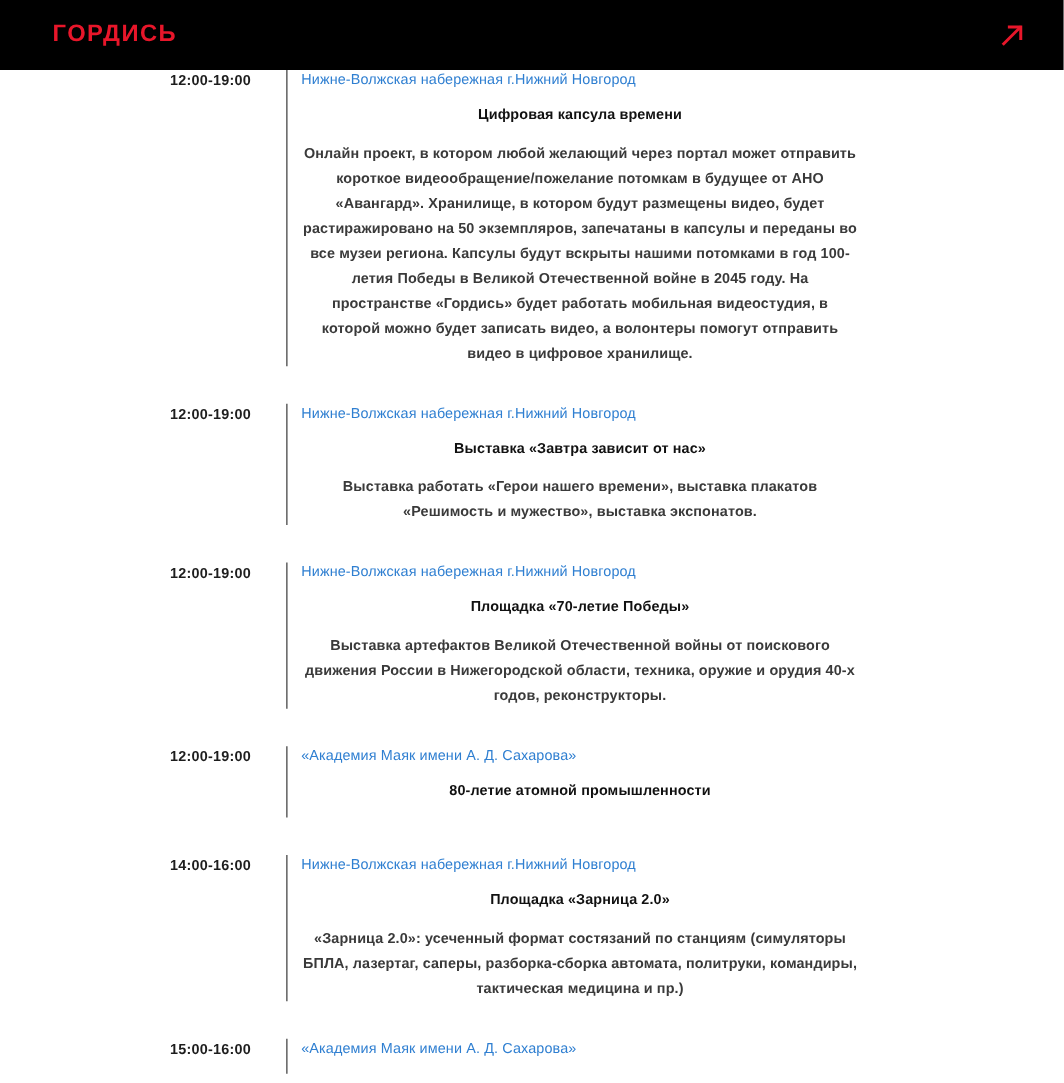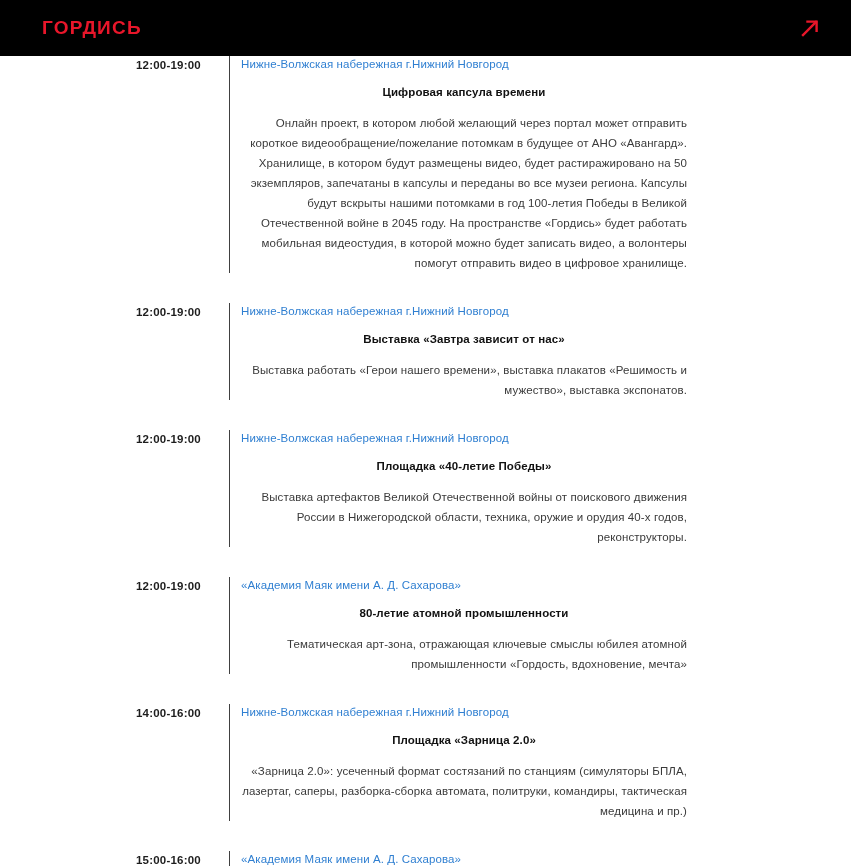--- a/index.html
+++ b/index.html
@@ -88,21 +88,22 @@
     line-height: 16px;
     margin-bottom: 13px;
     letter-spacing: 0.1px;
     text-align: center;
   }
   .event-desc {
     font-size: 11.5px;
     color: #3a3a3a;
     line-height: 20px;
     letter-spacing: 0.1px;
-    text-align: right;
+    text-align: center;
+    font-weight: bold;
   }
 </style>
 </head>
 <body>
 
 <div class="header">
   <div class="brand">ГОРДИСЬ</div>
   <div class="arrow-btn">
     <svg width="26" height="26" viewBox="0 0 26 26" aria-hidden="true">
       <path d="M6 20 L19 7" stroke="#e8162a" stroke-width="2.4" fill="none" stroke-linecap="square"></path>
@@ -129,31 +130,30 @@
         <div class="event-venue">Нижне-Волжская набережная г.Нижний Новгород</div>
         <div class="event-title">Выставка «Завтра зависит от нас»</div>
         <div class="event-desc">Выставка работать «Герои нашего времени», выставка плакатов «Решимость и мужество», выставка экспонатов.</div>
       </div>
     </div>
 
     <div class="event">
       <div class="event-time">12:00-19:00</div>
       <div class="event-body">
         <div class="event-venue">Нижне-Волжская набережная г.Нижний Новгород</div>
-        <div class="event-title">Площадка «40-летие Победы»</div>
+        <div class="event-title">Площадка «70-летие Победы»</div>
         <div class="event-desc">Выставка артефактов Великой Отечественной войны от поискового движения России в Нижегородской области, техника, оружие и орудия 40-х годов, реконструкторы.</div>
       </div>
     </div>
 
     <div class="event">
       <div class="event-time">12:00-19:00</div>
       <div class="event-body">
         <div class="event-venue">«Академия Маяк имени А. Д. Сахарова»</div>
         <div class="event-title">80-летие атомной промышленности</div>
-        <div class="event-desc">Тематическая арт-зона, отражающая ключевые смыслы юбилея атомной промышленности «Гордость, вдохновение, мечта»</div>
       </div>
     </div>
 
     <div class="event">
       <div class="event-time">14:00-16:00</div>
       <div class="event-body">
         <div class="event-venue">Нижне-Волжская набережная г.Нижний Новгород</div>
         <div class="event-title">Площадка «Зарница 2.0»</div>
         <div class="event-desc">«Зарница 2.0»: усеченный формат состязаний по станциям (симуляторы БПЛА, лазертаг, саперы, разборка-сборка автомата, политруки, командиры, тактическая медицина и пр.)</div>
       </div>

